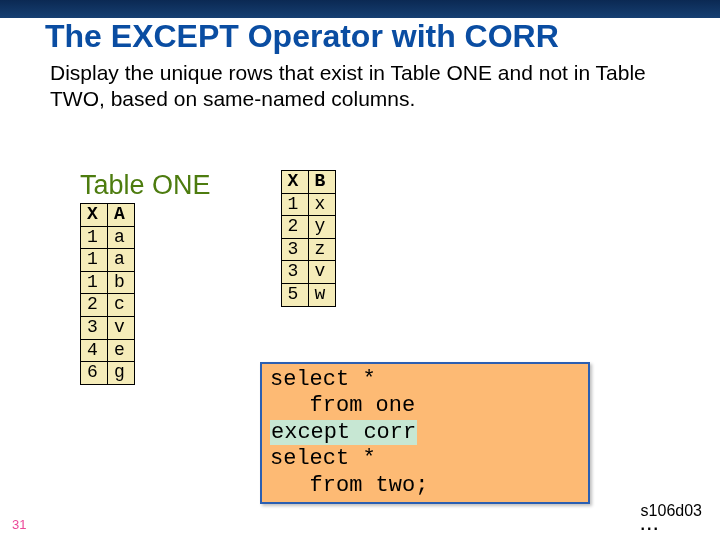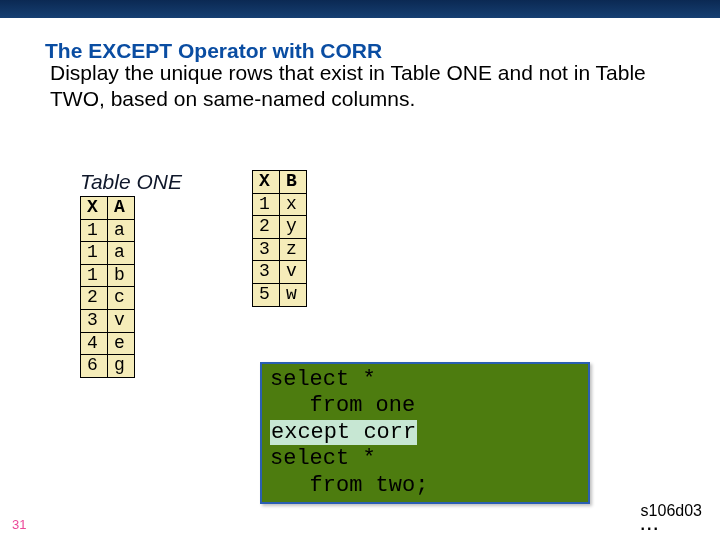--- a/index.html
+++ b/index.html
@@ -13,24 +13,24 @@
     overflow: hidden;
   }
   .top-band {
     position: absolute;
     top: 0; left: 0; right: 0;
     height: 18px;
     background: linear-gradient(#0b2953, #163f72);
   }
   .title {
     position: absolute;
-    top: 39px;
+    top: 18px;
     left: 45px;
     color: #0a4da2;
-    font-size: 21px;
+    font-size: 32px;
     font-weight: bold;
     font-family: Arial, Helvetica, sans-serif;
     text-align: center;
   }
   .desc {
     position: absolute;
     top: 60px;
     left: 50px;
     right: 50px;
     color: #000;
@@ -40,25 +40,24 @@
   .tables-wrap {
     position: absolute;
     top: 170px;
     left: 80px;
     right: 80px;
     display: flex;
     gap: 70px;
   }
   .tbl-block { }
   .tbl-title {
-    font-size: 21px;
-    color: #0f172a;
+    font-size: 27px;
+    color: #4d7c0f;
     margin-bottom: 2px;
     font-weight: normal;
-    font-style: italic;
   }
   table.data {
     border-collapse: collapse;
     background: #f5ecb9;
     font-family: "Courier New", monospace;
     font-size: 18px;
   }
   table.data td {
     border: 1px solid #000;
     padding: 0 6px;
@@ -67,21 +66,21 @@
     min-width: 14px;
   }
   table.data tr.hdr td {
     font-weight: bold;
   }
   .code-box {
     position: absolute;
     top: 362px;
     left: 260px;
     width: 310px;
-    background: #4d7c0f;
+    background: #fdba74;
     border: 2px solid #2b5fb2;
     padding: 3px 8px 3px 8px;
     font-family: "Courier New", monospace;
     font-size: 22px;
     line-height: 1.2;
     white-space: pre;
     box-shadow: 2px 2px 3px rgba(0,0,0,0.25);
   }
   .code-box .hl {
     background: #c7e7d3;

